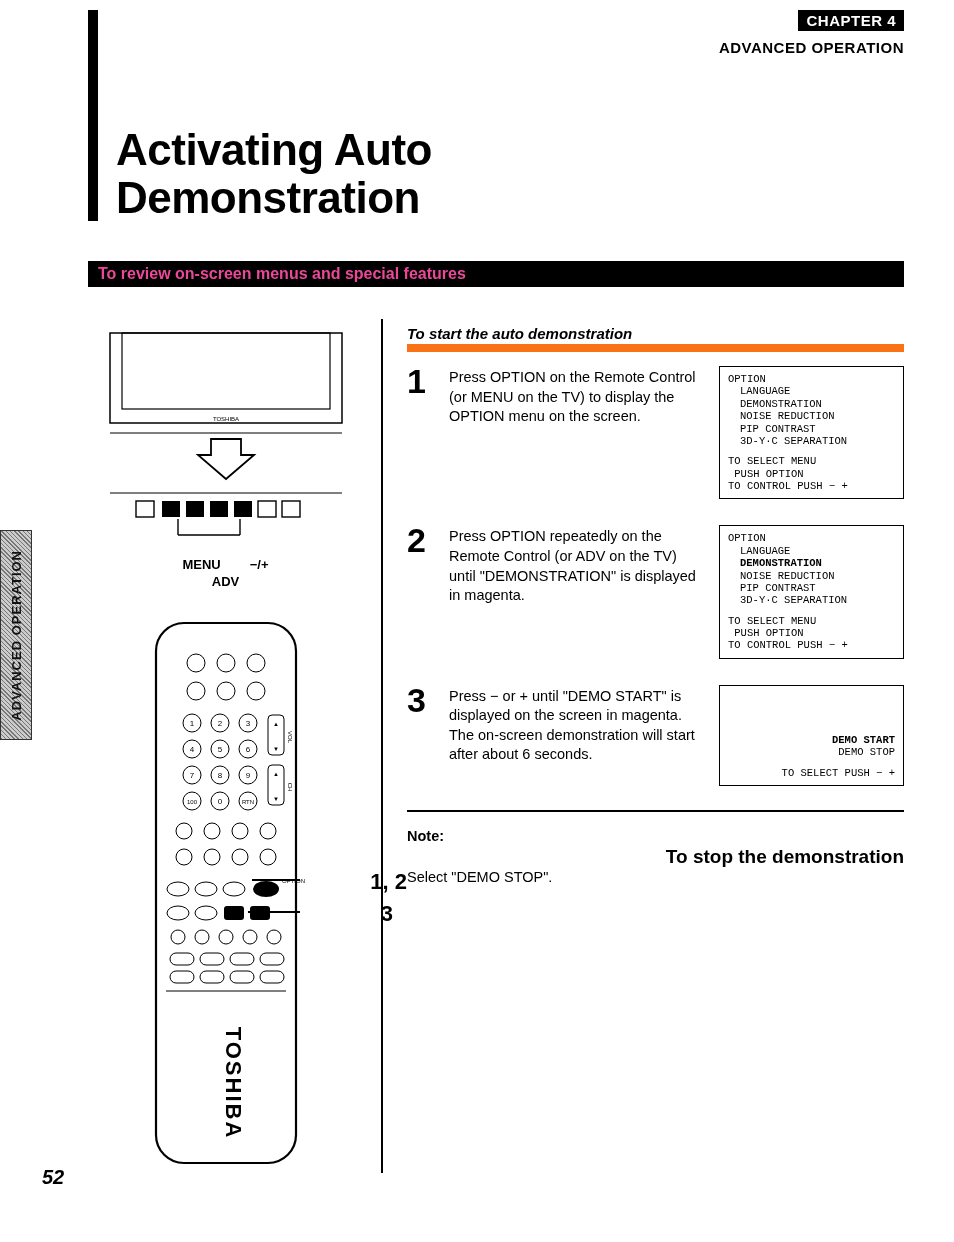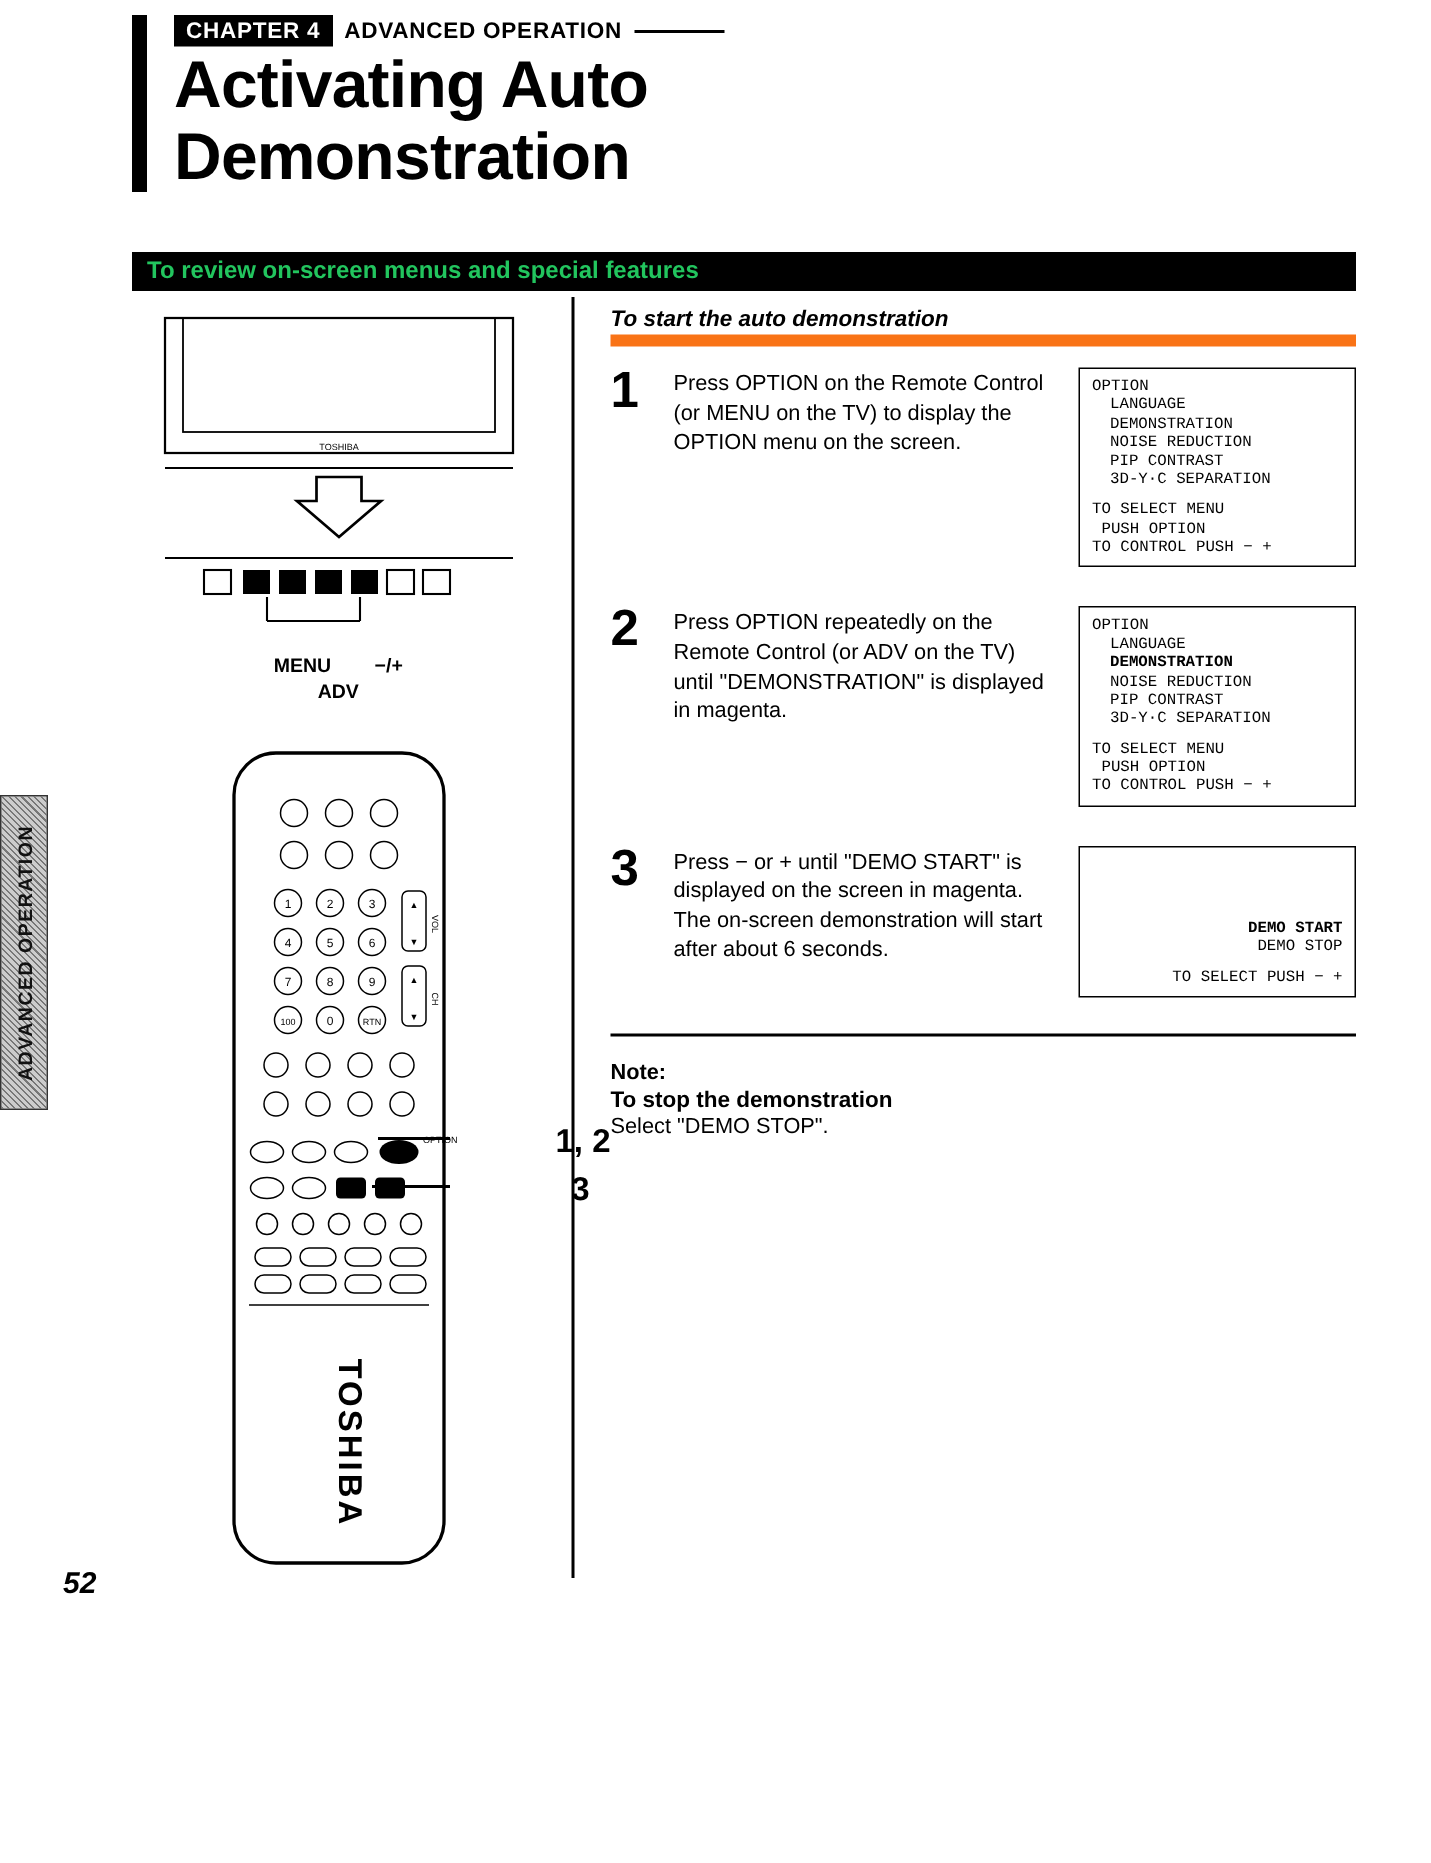--- a/index.html
+++ b/index.html
@@ -37,23 +37,24 @@
     white-space: nowrap;
   }
   .top-rule {
     border-left: 10px solid #000;
     padding-left: 18px;
     margin-left: 8px;
     margin-bottom: 40px;
   }
   .chapter-row {
     display: flex;
-    align-items: center;
+    align-items: flex-end;
     gap: 8px;
     margin-bottom: 2px;
+    flex-direction: column;
   }
   .chapter-box {
     background: #000;
     color: #fff;
     font-weight: bold;
     font-size: 15px;
     padding: 2px 8px;
     letter-spacing: 0.5px;
   }
   .chapter-label {
@@ -68,25 +69,25 @@
   }
   h1.title {
     font-size: 44px;
     font-weight: 900;
     margin: 0;
     line-height: 1.08;
     letter-spacing: -0.5px;
   }
   .section-bar {
     background: #000;
-    color: #22c55e;
+    color: #ec4899;
     font-weight: bold;
     font-size: 16px;
     padding: 4px 10px;
-    margin: 40px 0 4px 8px;
+    margin: 40px 0 32px 8px;
   }
   .columns {
     display: flex;
     gap: 24px;
     margin-left: 8px;
   }
   .left-col {
     flex: 0 0 275px;
     border-right: 2px solid #000;
     padding-right: 18px;
@@ -151,21 +152,22 @@
     font-size: 14.5px;
     margin-bottom: 2px;
   }
   .note-body, .stop-body {
     font-size: 14.5px;
     line-height: 1.35;
     margin-bottom: 24px;
   }
   .stop-head {
     font-weight: bold;
-    font-size: 15px;
+    font-size: 19px;
+    text-align: right;
   }
   .page-num {
     position: absolute;
     left: 42px;
     bottom: 24px;
     font-size: 20px;
     font-weight: bold;
     font-style: italic;
   }
   .tv-diagram {

